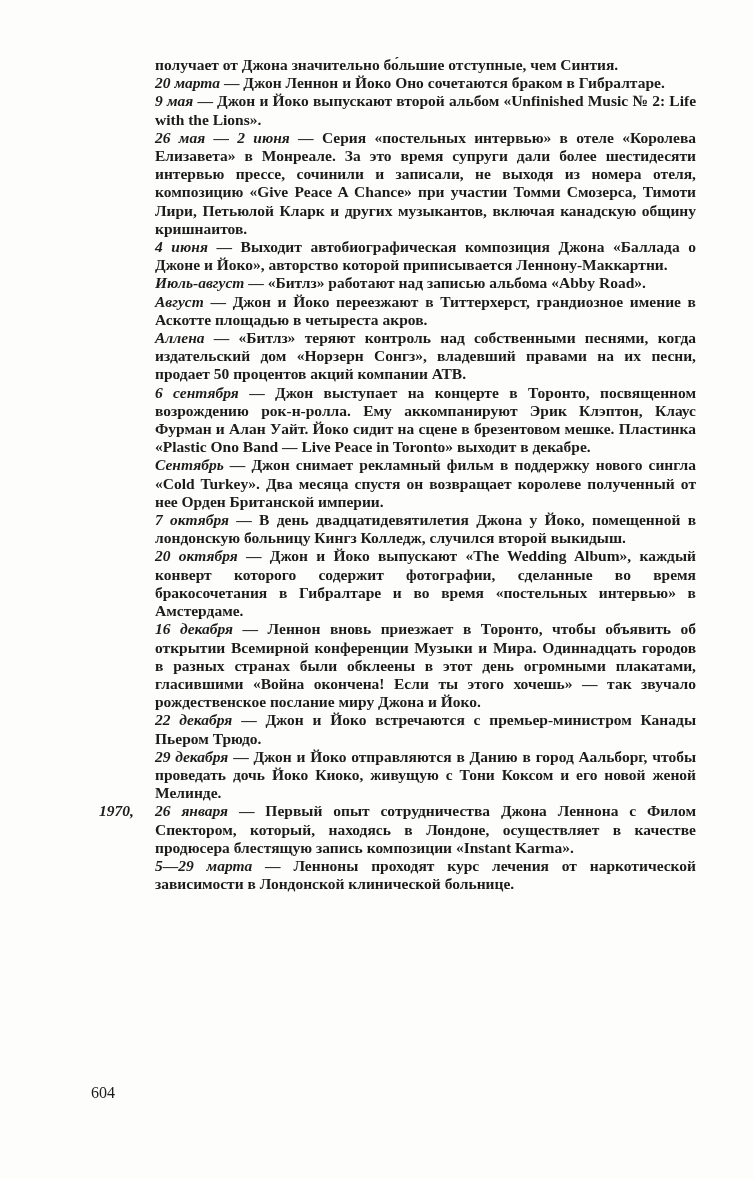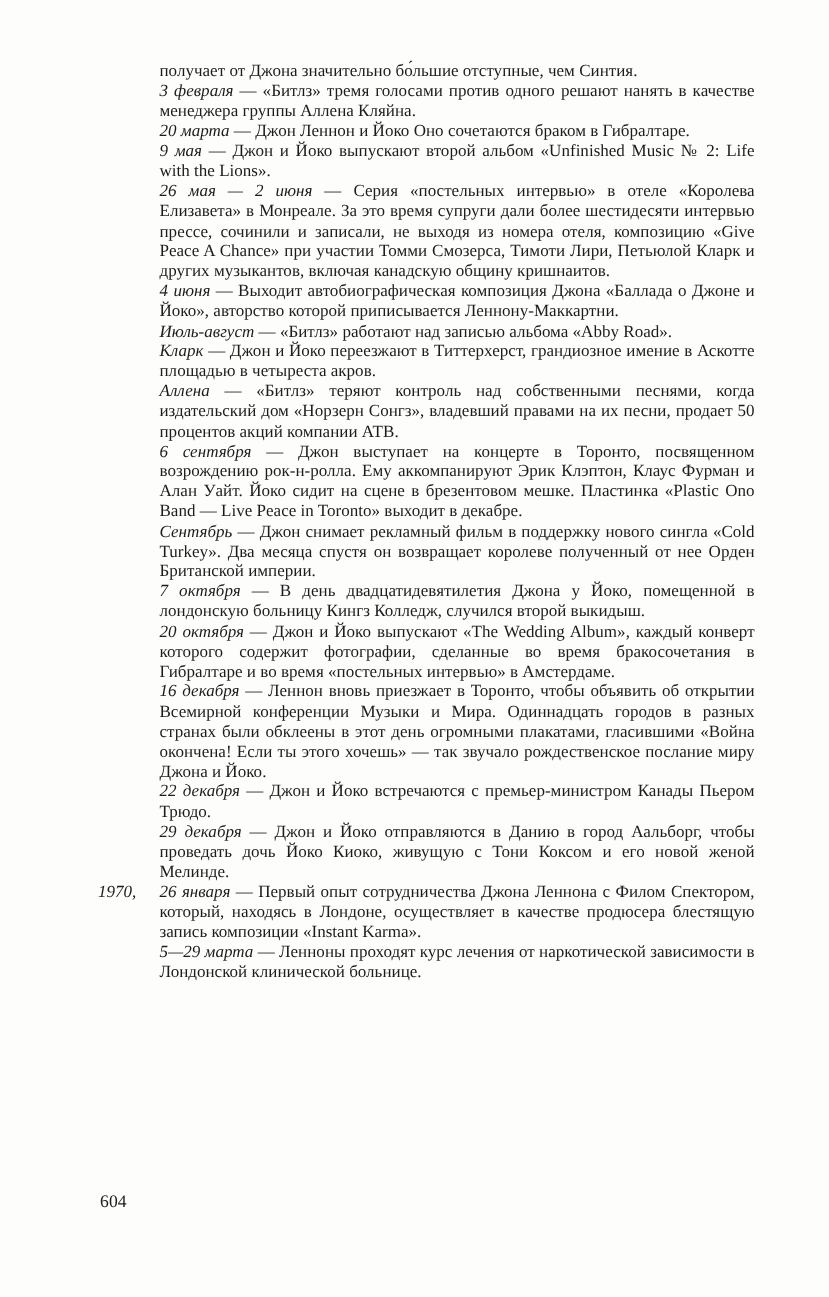--- a/index.html
+++ b/index.html
@@ -10,27 +10,28 @@
     position: relative;
     width: 754px;
     height: 1179px;
     background: #fdfdfc;
     overflow: hidden;
     font-family: "Liberation Serif", "DejaVu Serif", serif;
     color: #1c1c1c;
   }
   .text-block {
     position: absolute;
-    left: 145px;
+    left: 155px;
     top: 56px;
     width: 541px;
     font-size: 15.5px;
     line-height: 18.2px;
     text-align: justify;
     hyphens: auto;
+    font-weight: bold;
     -webkit-hyphens: auto;
   }
   .entry {
     margin: 0;
     position: relative;
   }
   .entry .date {
     font-style: italic;
   }
   .entry .year {
@@ -48,27 +49,26 @@
     line-height: 18px;
     color: #1c1c1c;
     text-align: center;
   }
 </style>
 </head>
 <body>
 
 <div class="text-block">
     <p class="entry"><span class="body-text">получает от Джона значительно бо́льшие отступные, чем Синтия.</span></p>
-    <p class="entry"><span class="date">3 февраля</span> — <span class="body-text">«Битлз» тремя голосами против одного решают нанять в качестве менеджера группы Аллена Кляйна.</span></p>
     <p class="entry"><span class="date">20 марта</span> — <span class="body-text">Джон Леннон и Йоко Оно сочетаются браком в Гибралтаре.</span></p>
     <p class="entry"><span class="date">9 мая</span> — <span class="body-text">Джон и Йоко выпускают второй альбом «Unfinished Music № 2: Life with the Lions».</span></p>
     <p class="entry"><span class="date">26 мая — 2 июня</span> — <span class="body-text">Серия «постельных интервью» в отеле «Королева Елизавета» в Монреале. За это время супруги дали более шестидесяти интервью прессе, сочинили и записали, не выходя из номера отеля, композицию «Give Peace A Chance» при участии Томми Смозерса, Тимоти Лири, Петьюлой Кларк и других музыкантов, включая канадскую общину кришнаитов.</span></p>
     <p class="entry"><span class="date">4 июня</span> — <span class="body-text">Выходит автобиографическая композиция Джона «Баллада о Джоне и Йоко», авторство которой приписывается Леннону-Маккартни.</span></p>
     <p class="entry"><span class="date">Июль-август</span> — <span class="body-text">«Битлз» работают над записью альбома «Abby Road».</span></p>
-    <p class="entry"><span class="date">Кларк</span> — <span class="body-text">Джон и Йоко переезжают в Титтерхерст, грандиозное имение в Аскотте площадью в четыреста акров.</span></p>
+    <p class="entry"><span class="date">Август</span> — <span class="body-text">Джон и Йоко переезжают в Титтерхерст, грандиозное имение в Аскотте площадью в четыреста акров.</span></p>
     <p class="entry"><span class="date">Аллена</span> — <span class="body-text">«Битлз» теряют контроль над собственными песнями, когда издательский дом «Норзерн Сонгз», владевший правами на их песни, продает 50 процентов акций компании АТВ.</span></p>
     <p class="entry"><span class="date">6 сентября</span> — <span class="body-text">Джон выступает на концерте в Торонто, посвященном возрождению рок-н-ролла. Ему аккомпанируют Эрик Клэптон, Клаус Фурман и Алан Уайт. Йоко сидит на сцене в брезентовом мешке. Пластинка «Plastic Ono Band — Live Peace in Toronto» выходит в декабре.</span></p>
     <p class="entry"><span class="date">Сентябрь</span> — <span class="body-text">Джон снимает рекламный фильм в поддержку нового сингла «Cold Turkey». Два месяца спустя он возвращает королеве полученный от нее Орден Британской империи.</span></p>
     <p class="entry"><span class="date">7 октября</span> — <span class="body-text">В день двадцатидевятилетия Джона у Йоко, помещенной в лондонскую больницу Кингз Колледж, случился второй выкидыш.</span></p>
     <p class="entry"><span class="date">20 октября</span> — <span class="body-text">Джон и Йоко выпускают «The Wedding Album», каждый конверт которого содержит фотографии, сделанные во время бракосочетания в Гибралтаре и во время «постельных интервью» в Амстердаме.</span></p>
     <p class="entry"><span class="date">16 декабря</span> — <span class="body-text">Леннон вновь приезжает в Торонто, чтобы объявить об открытии Всемирной конференции Музыки и Мира. Одиннадцать городов в разных странах были обклеены в этот день огромными плакатами, гласившими «Война окончена! Если ты этого хочешь» — так звучало рождественское послание миру Джона и Йоко.</span></p>
     <p class="entry"><span class="date">22 декабря</span> — <span class="body-text">Джон и Йоко встречаются с премьер-министром Канады Пьером Трюдо.</span></p>
     <p class="entry"><span class="date">29 декабря</span> — <span class="body-text">Джон и Йоко отправляются в Данию в город Аальборг, чтобы проведать дочь Йоко Киоко, живущую с Тони Коксом и его новой женой Мелинде.</span></p>
     <p class="entry"><span class="year">1970,</span><span class="date">26 января</span> — <span class="body-text">Первый опыт сотрудничества Джона Леннона с Филом Спектором, который, находясь в Лондоне, осуществляет в качестве продюсера блестящую запись композиции «Instant Karma».</span></p>
     <p class="entry"><span class="date">5—29 марта</span> — <span class="body-text">Ленноны проходят курс лечения от наркотической зависимости в Лондонской клинической больнице.</span></p>

